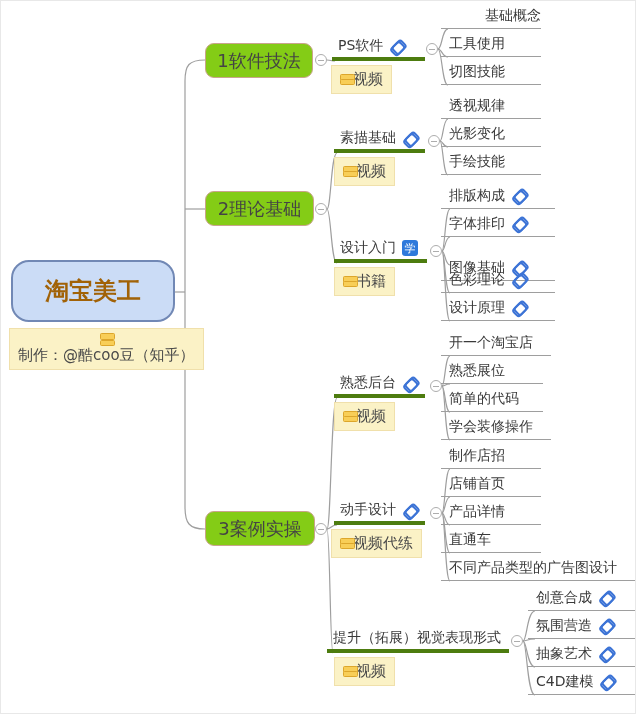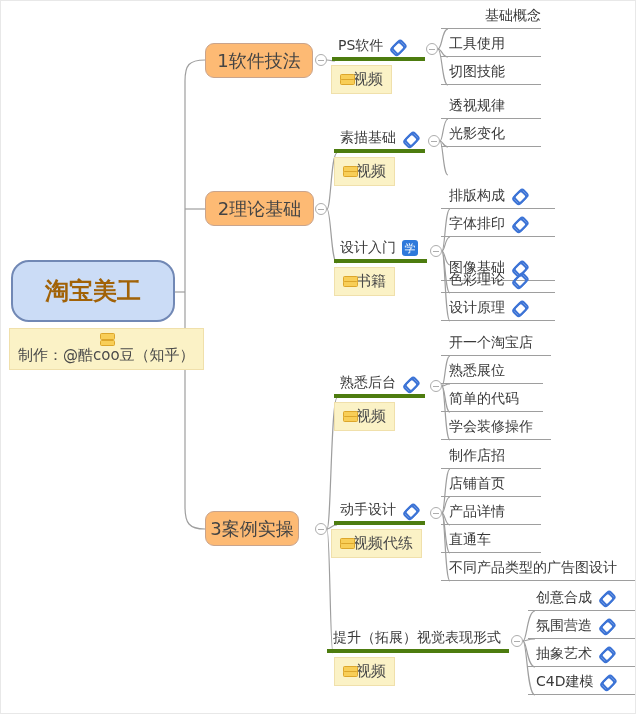--- a/index.html
+++ b/index.html
@@ -8,21 +8,21 @@
   #canvas { position:relative; width:636px; height:714px; background:#fff; overflow:hidden; border:1px solid #e8e8e8; }
   #wires { position:absolute; left:0; top:0; }
 
   .root {
     position:absolute; left:10px; top:259px; width:164px; height:62px;
     background:#CBDCF6; border:2px solid #7188B5; border-radius:18px;
     display:flex; align-items:center; justify-content:center;
     font-size:24px; font-weight:bold; color:#a16207;
   }
   .branch {
-    position:absolute; height:35px; background:#fdba74; border:1px solid #C9A48C;
+    position:absolute; height:35px; background:#84cc16; border:1px solid #C9A48C;
     border-radius:9px; display:flex; align-items:center; justify-content:center;
     font-size:18px; color:#444;
   }
   .topic {
     position:absolute; height:26px; border-bottom:4px solid #4d7c0f;
     display:flex; align-items:center; gap:6px; padding-left:6px;
     font-size:14px; color:#3A3A3A; white-space:nowrap;
   }
   .leaf {
     position:absolute; height:26px; border-bottom:1px solid #9E9E9E;
@@ -126,21 +126,21 @@
   <div class="branch" style="left:204px; top:42px; width:108px;">
     <span>1软件技法</span>
   </div>
   <div class="collapse" style="left:314px; top:53px;"></div>
 
   <div class="branch" style="left:204px; top:190px; width:109px;">
     <span>2理论基础</span>
   </div>
   <div class="collapse" style="left:314px; top:202px;"></div>
 
-  <div class="branch" style="left:204px; top:510px; width:94px;">
+  <div class="branch" style="left:204px; top:510px; width:110px;">
     <span>3案例实操</span>
   </div>
   <div class="collapse" style="left:314px; top:522px;"></div>
 
   <div class="topic" style="left:331px; top:34px; width:93px;">
     <span>PS软件</span>
     <span class="link-icon"></span>
   </div>
   <div class="collapse" style="left:425px; top:42px;"></div>
   <div class="note" style="left:330px; top:64px;">
@@ -166,20 +166,23 @@
   <div class="note" style="left:333px; top:156px;">
     <span class="note-icon"></span>
     <span>视频</span>
   </div>
 
   <div class="leaf" style="left:440px; top:92px;  width:100px;">
       <span>透视规律</span>
     </div>
   <div class="leaf" style="left:440px; top:120px; width:100px;">
       <span>光影变化</span>
+    </div>
+  <div class="leaf" style="left:440px; top:148px; width:100px;">
+      <span>手绘技能</span>
     </div>
 
   <div class="topic" style="left:333px; top:236px; width:93px;">
     <span>设计入门</span>
     <span class="badge">学</span>
   </div>
   <div class="collapse" style="left:429px; top:244px;"></div>
   <div class="note" style="left:333px; top:266px;">
     <span class="note-icon"></span>
     <span>书籍</span>

